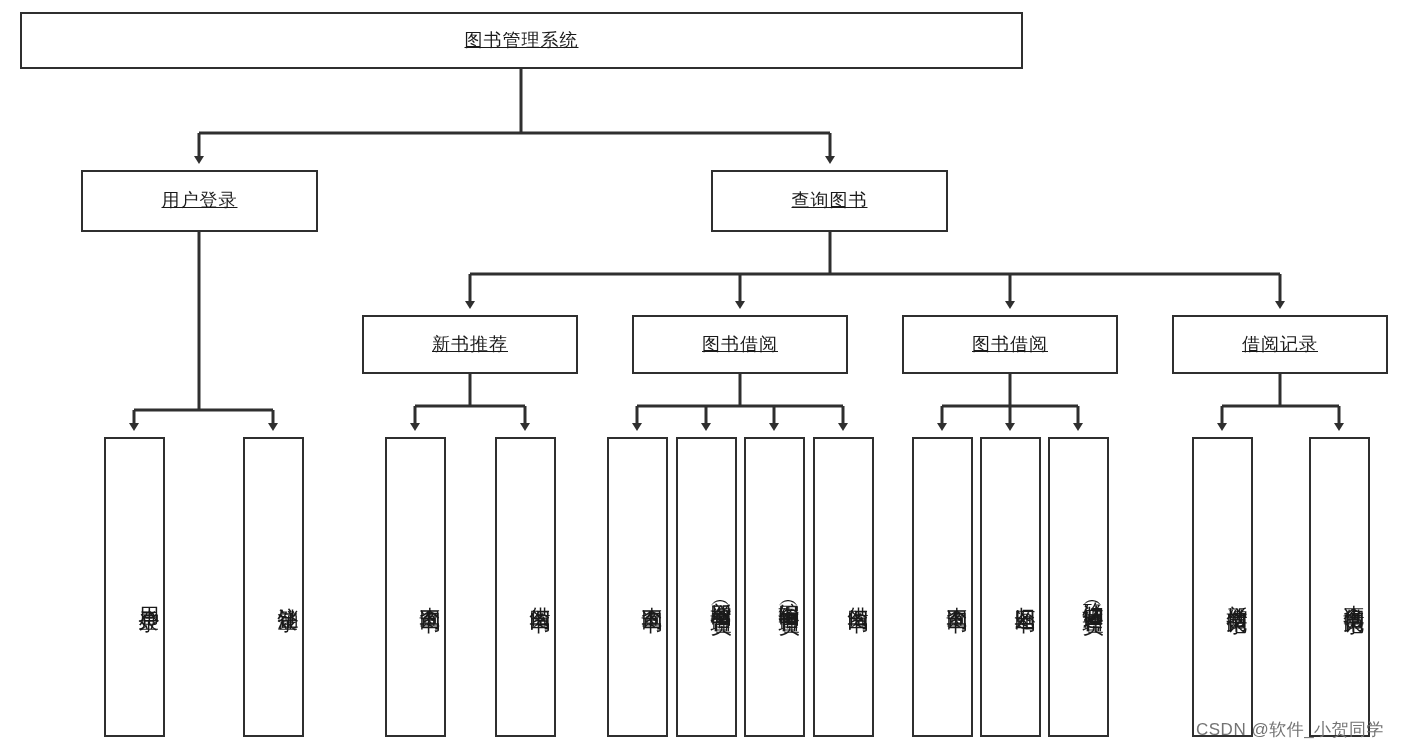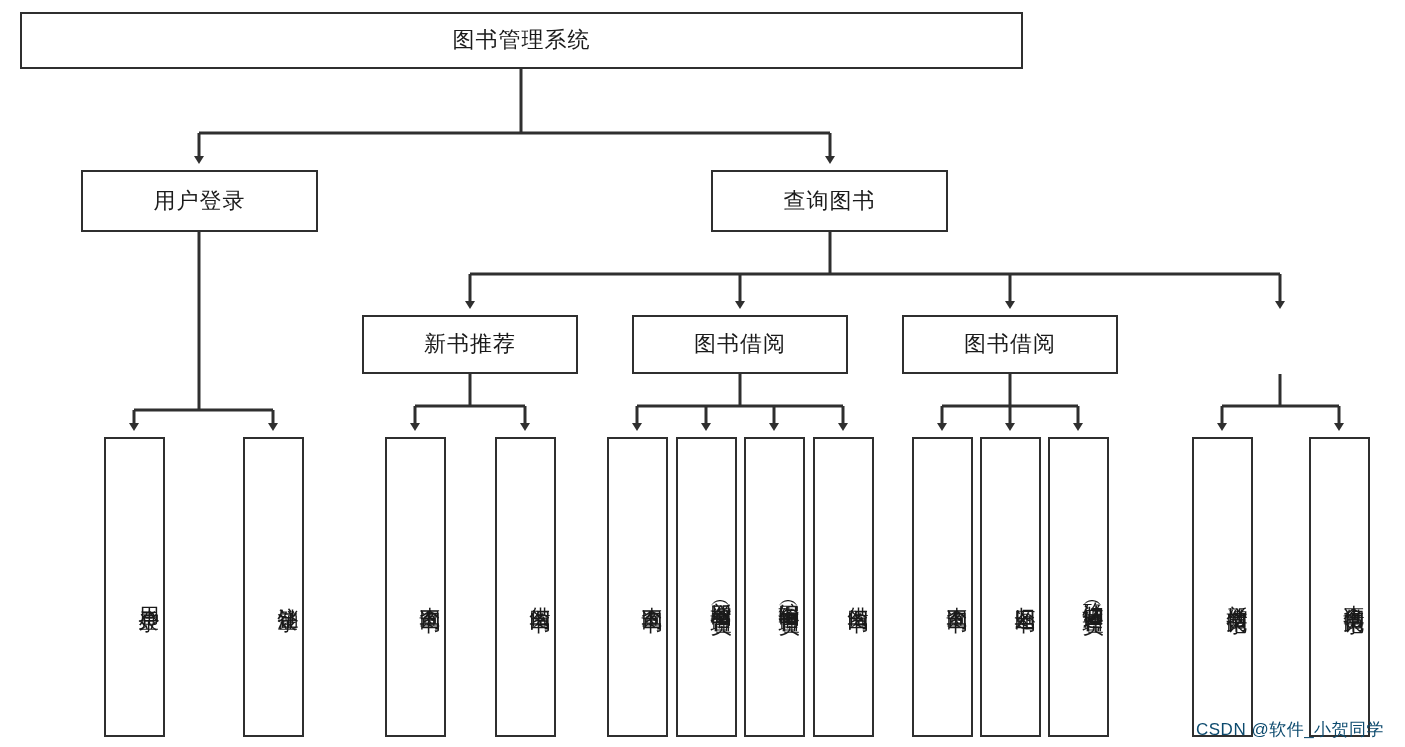--- a/index.html
+++ b/index.html
@@ -31,42 +31,43 @@
     box-sizing: border-box;
     background: #ffffff;
     border: 2px solid #2f2f2f;
     display: flex;
     align-items: center;
     justify-content: center;
     color: #1a1a1a;
     text-align: center;
   }
   .node.horiz {
-    font-size: 22px;
+    font-size: 18px;
     letter-spacing: 1px;
     line-height: 1.2;
+    text-decoration: underline;
   }
   .node.vert {
     writing-mode: vertical-rl;
     text-orientation: upright;
     font-size: 21px;
     line-height: 1.32;
     letter-spacing: 2px;
     padding-top: 14px;
     align-items: flex-start;
     justify-content: center;
   }
   .node.vert .vlabel {
     writing-mode: vertical-rl;
     text-orientation: upright;
     white-space: normal;
   }
   .watermark {
     position: absolute;
-    color: #0c4a6e;
+    color: #737373;
     font-size: 17px;
     letter-spacing: 0.5px;
     white-space: nowrap;
     user-select: none;
   }
 </style>
 </head>
 <body>
 
 <div id="canvas">
@@ -122,20 +123,21 @@
   </svg>
 
   <div class="node horiz" style="left:20px; top:12px; width:1003px; height:57px;">图书管理系统</div>
 
   <div class="node horiz" style="left:81px; top:170px; width:237px; height:62px;">用户登录</div>
   <div class="node horiz" style="left:711px; top:170px; width:237px; height:62px;">查询图书</div>
 
   <div class="node horiz" style="left:362px; top:315px; width:216px; height:59px;">新书推荐</div>
   <div class="node horiz" style="left:632px; top:315px; width:216px; height:59px;">图书借阅</div>
   <div class="node horiz" style="left:902px; top:315px; width:216px; height:59px;">图书借阅</div>
+  <div class="node horiz" style="left:1172px; top:315px; width:216px; height:59px;">借阅记录</div>
 
   <div class="node vert" style="left:104px; top:437px; width:61px; height:300px;">
     <span class="vlabel">用户登录</span>
   </div>
   <div class="node vert" style="left:243px; top:437px; width:61px; height:300px;">
     <span class="vlabel">注销登录</span>
   </div>
 
   <div class="node vert" style="left:385px; top:437px; width:61px; height:300px;">
     <span class="vlabel">查询图书</span>

